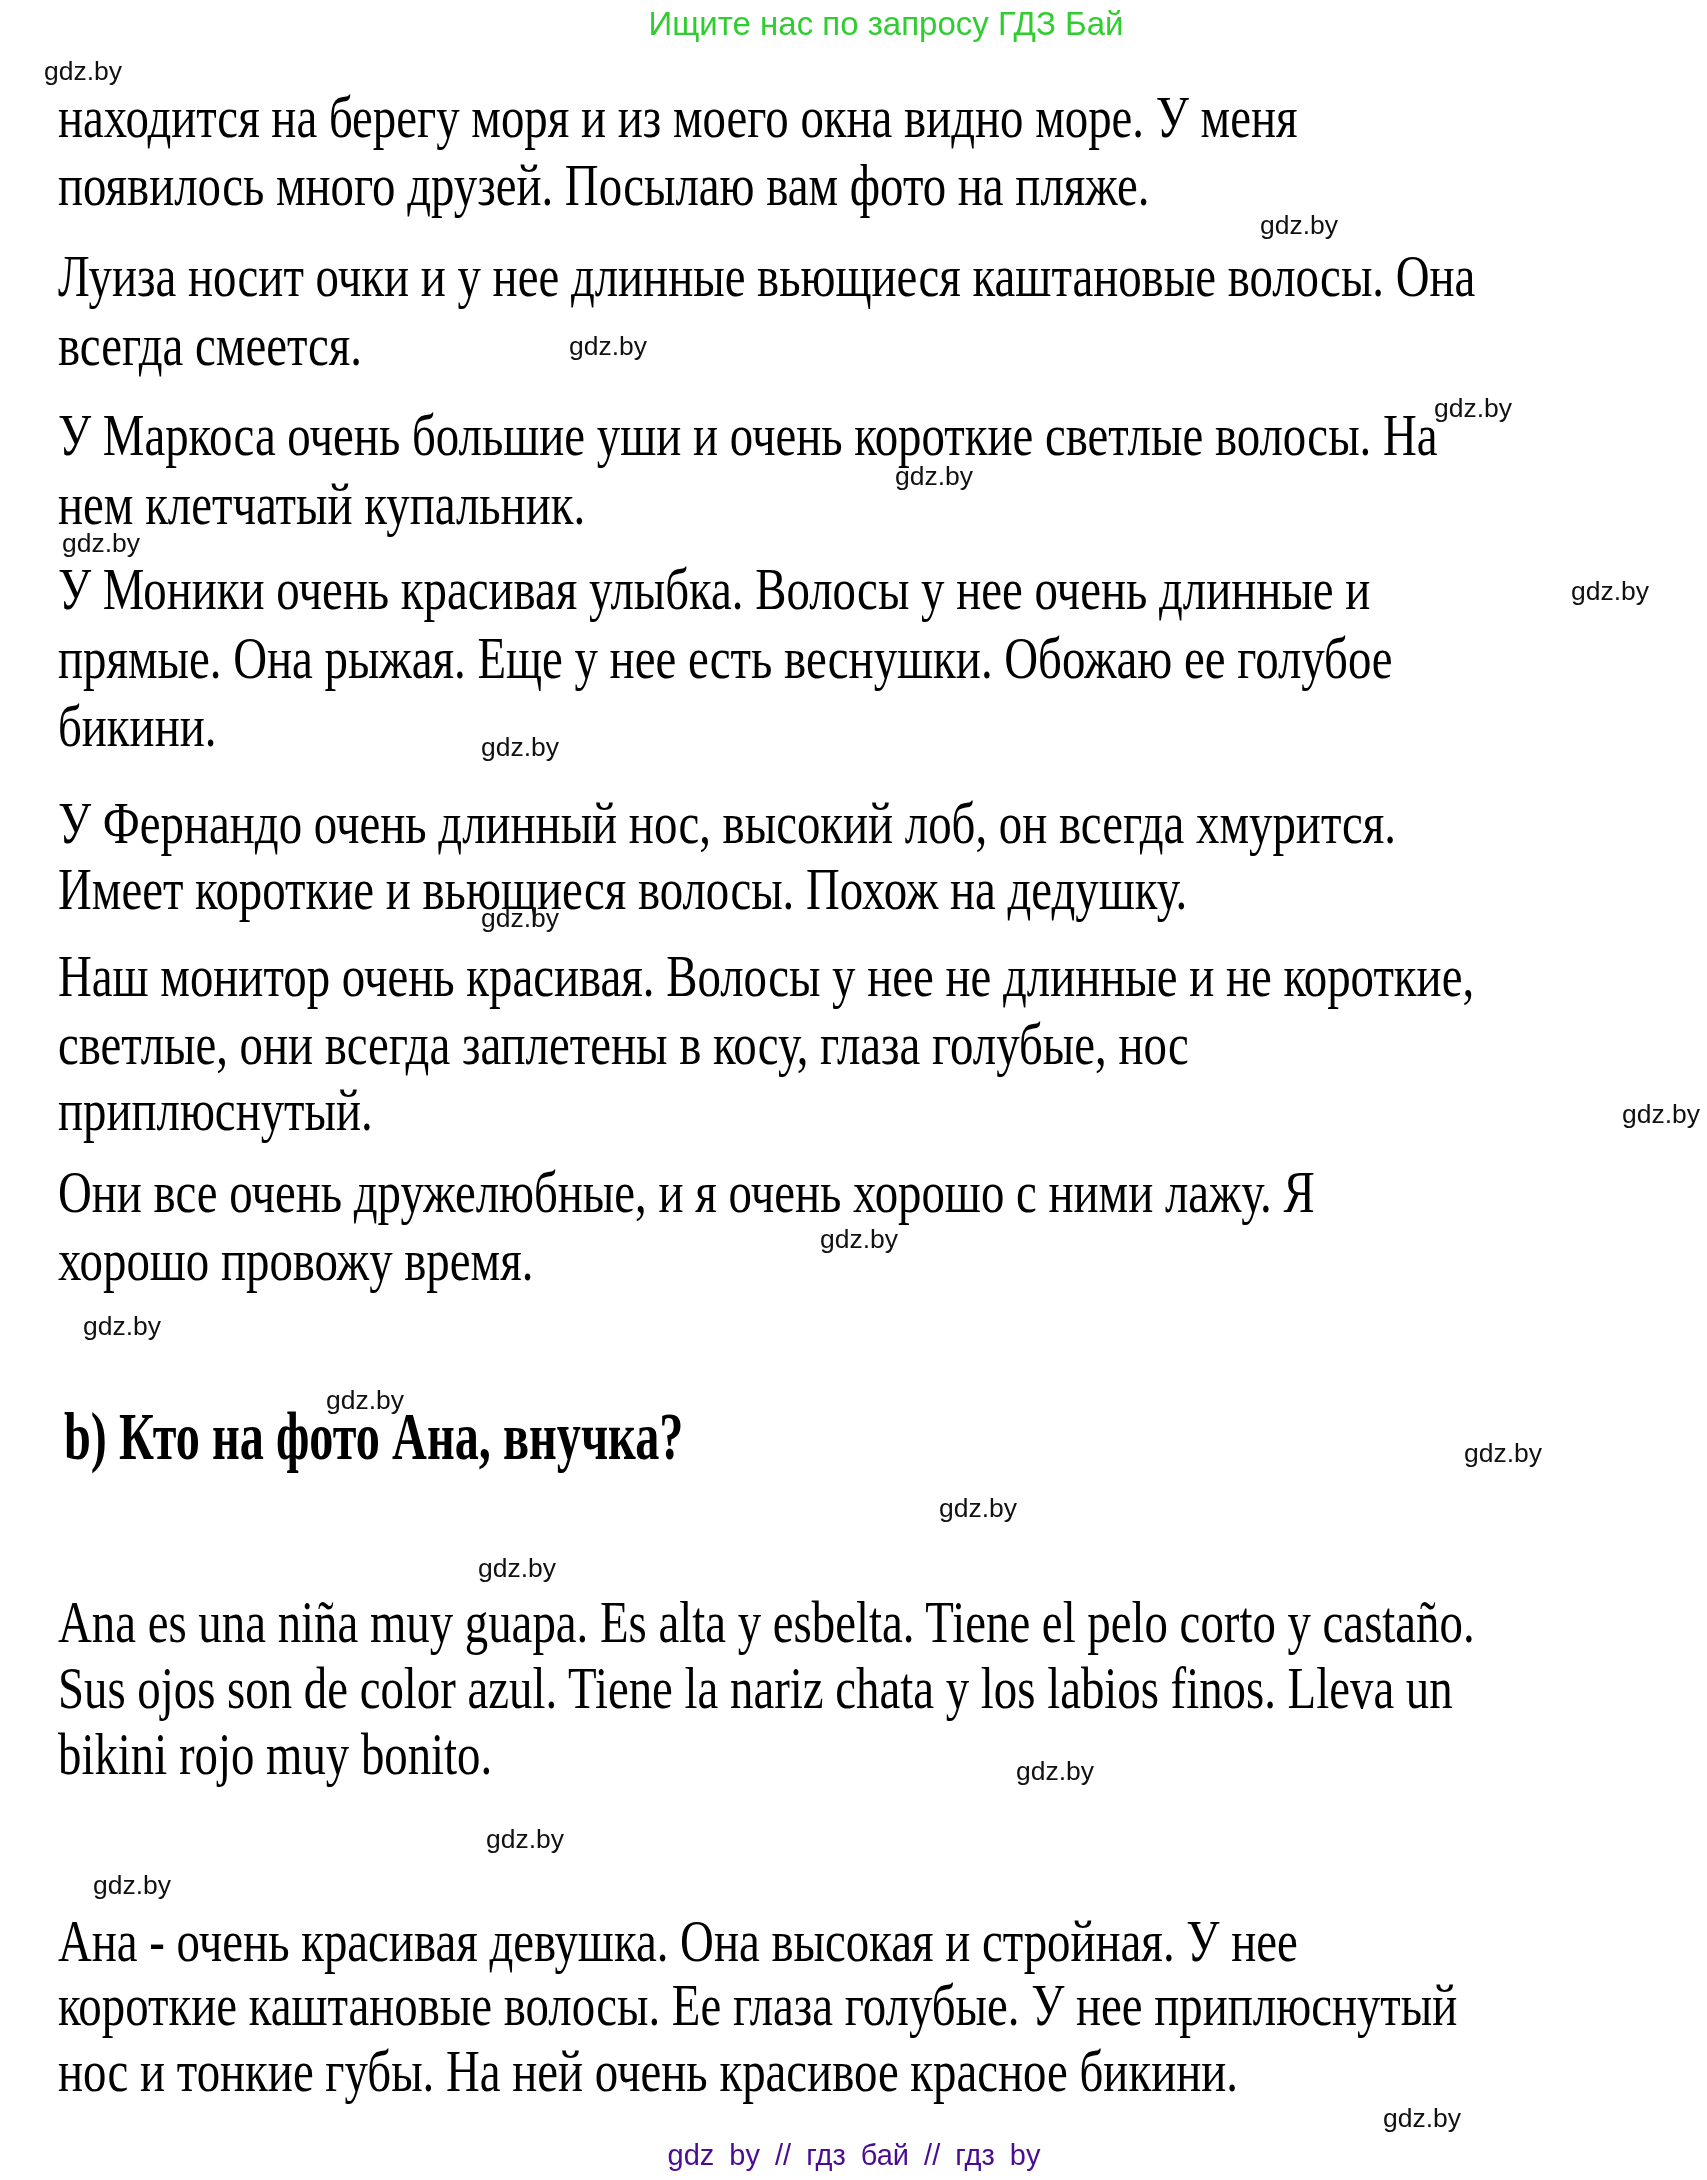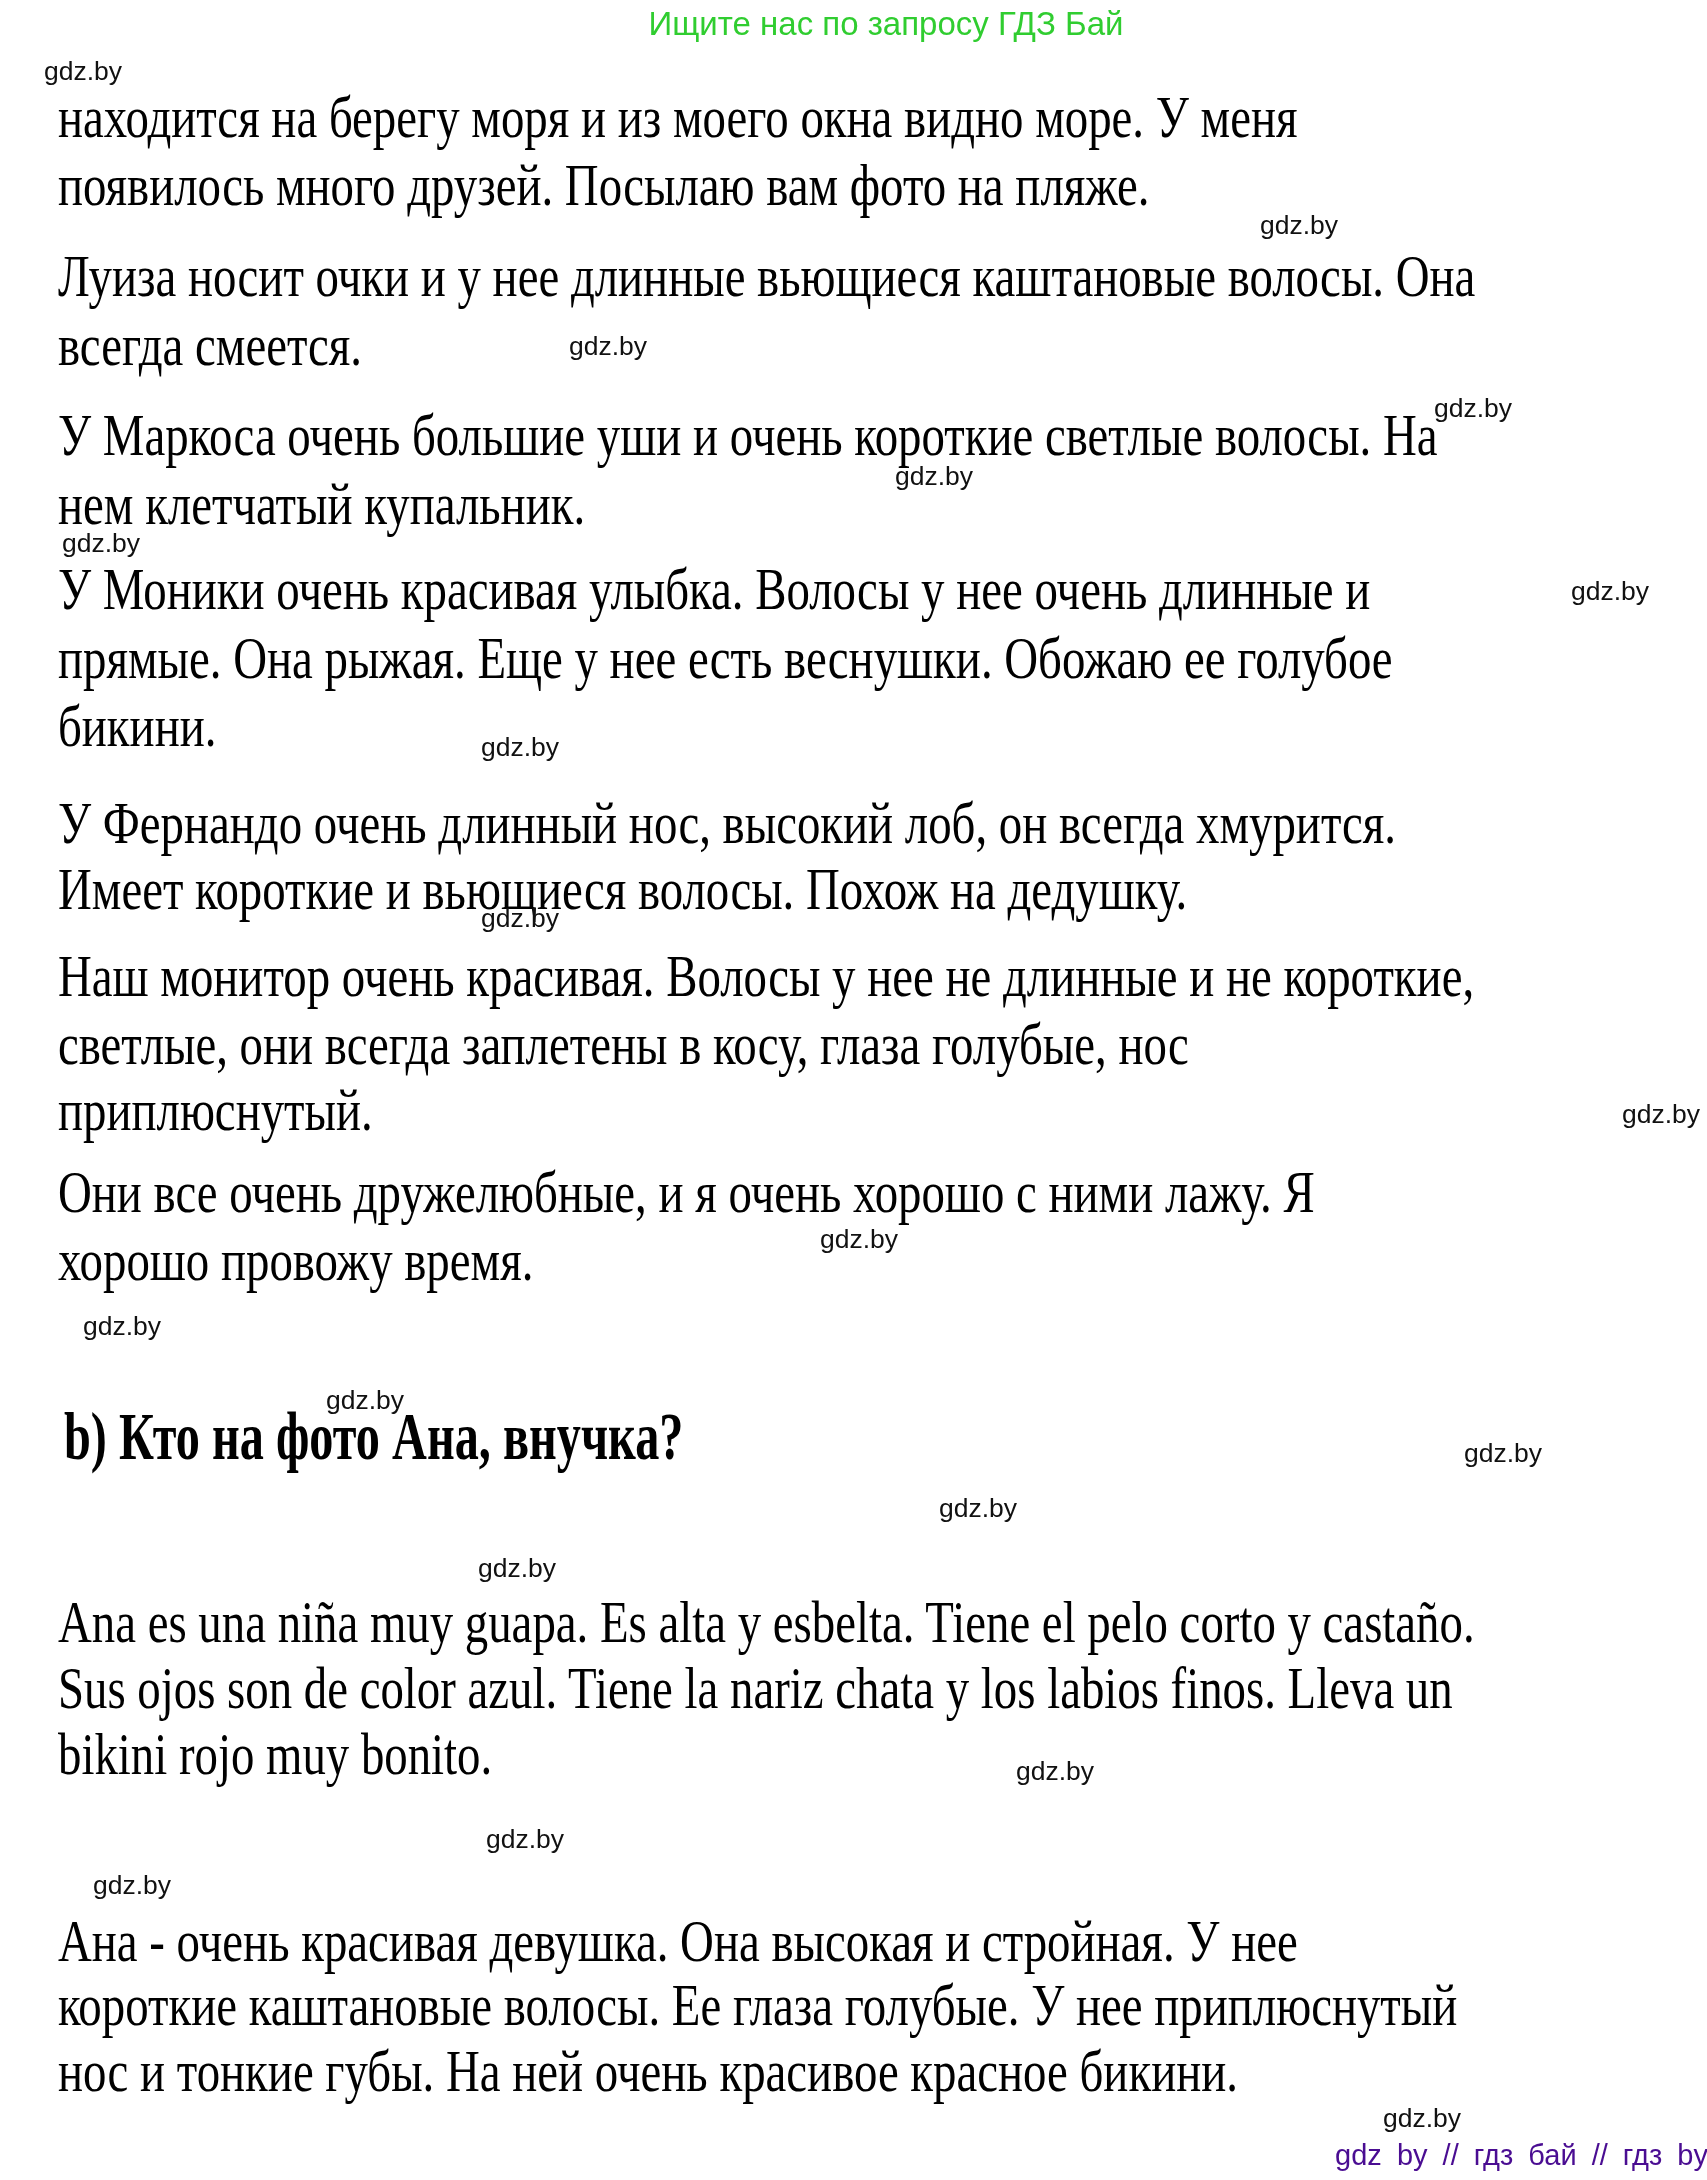--- a/index.html
+++ b/index.html
@@ -23,21 +23,21 @@
     text-align: center;
     font-family: "Liberation Sans", "DejaVu Sans", sans-serif;
     font-size: 33px;
     color: #30cd30;
   }
   .ftr {
     position: absolute;
     top: 2139px;
     left: 0;
     width: 100%;
-    text-align: right;
+    text-align: center;
     font-family: "Liberation Sans", "DejaVu Sans", sans-serif;
     font-size: 29px;
     word-spacing: 7px;
     color: #4a0d92;
   }
   .wm {
     position: absolute;
     font-family: "Liberation Sans", "DejaVu Sans", sans-serif;
     font-size: 26.5px;
     color: #111111;

